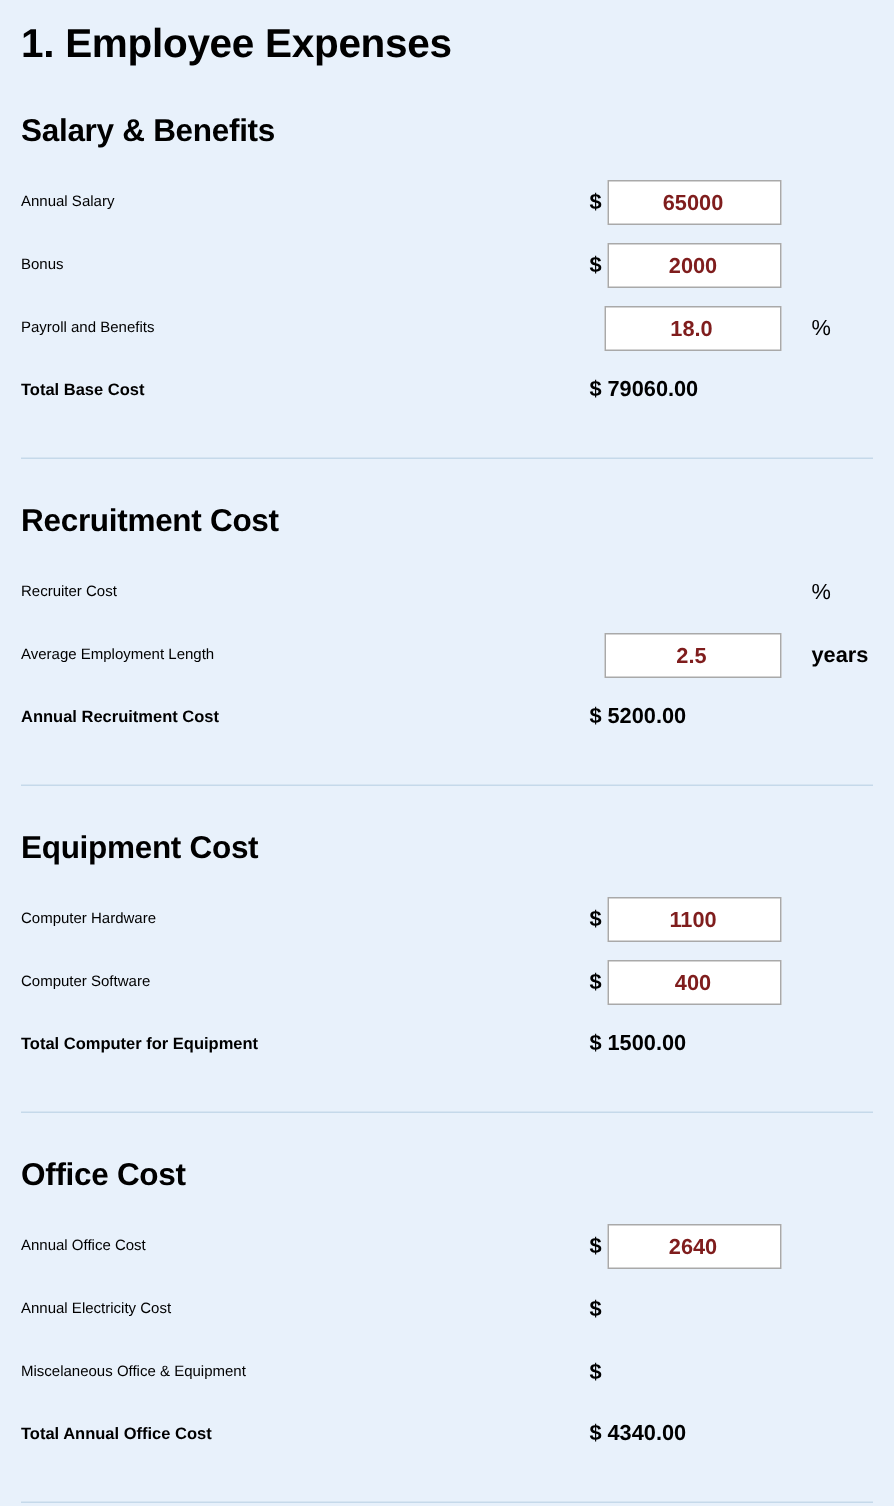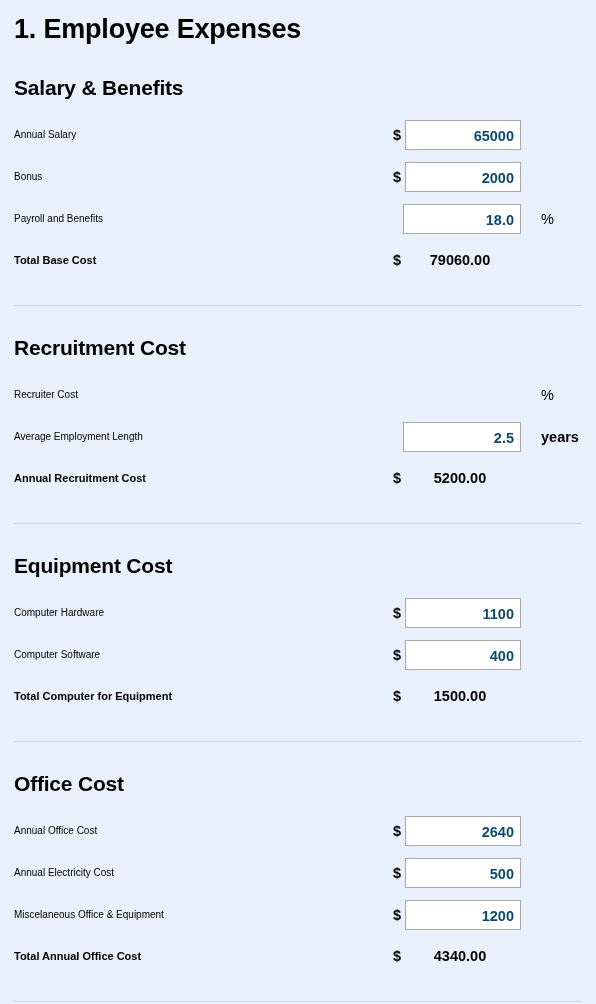--- a/index.html
+++ b/index.html
@@ -89,25 +89,25 @@
   }
   .field-value {
     display: block;
     width: 100%;
     height: 100%;
     box-sizing: border-box;
     padding: 2px 6px 0 4px;
     border: 0;
     outline: 0;
     background: transparent;
-    text-align: right;
+    text-align: center;
     font-family: "Liberation Sans", sans-serif;
     font-size: 14.5px;
     font-weight: bold;
-    color: #0c4a6e;
+    color: #7f1d1d;
     line-height: 28px;
   }
 
   
   .unit {
     position: absolute;
     left: 527px;
     top: 50%;
     transform: translateY(-50%);
     font-size: 14.5px;
@@ -133,21 +133,21 @@
     text-align: center;
     font-size: 14.5px;
     font-weight: bold;
   }
   .total-value {
     position: absolute;
     top: 50%;
     transform: translateY(-50%);
     right: 61px;
     width: 116px;
-    text-align: center;
+    text-align: left;
     font-size: 14.5px;
     font-weight: bold;
     padding-right: 6px;
     box-sizing: border-box;
   }
 
   
   .divider {
     height: 1px;
     background: #c5d9ea;
@@ -244,30 +244,24 @@
         <div class="row">
           <div class="row-label">Annual Office Cost</div>
           <div class="cur">$</div>
           <div class="field">
             <input type="text" class="field-value" value="2640" style="">
           </div>
         </div>
         <div class="row">
           <div class="row-label">Annual Electricity Cost</div>
           <div class="cur">$</div>
-          <div class="field">
-            <input type="text" class="field-value" value="500" style="">
-          </div>
         </div>
         <div class="row">
           <div class="row-label">Miscelaneous Office &amp; Equipment</div>
           <div class="cur">$</div>
-          <div class="field">
-            <input type="text" class="field-value" value="1200" style="">
-          </div>
         </div>
         <div class="row total">
           <div class="row-label">Total Annual Office Cost</div>
           <div class="total-cur">$</div>
           <div class="total-value">4340.00</div>
         </div>
         <div class="section-gap"></div>
       </div>
       <div class="divider"></div>
     </div>

